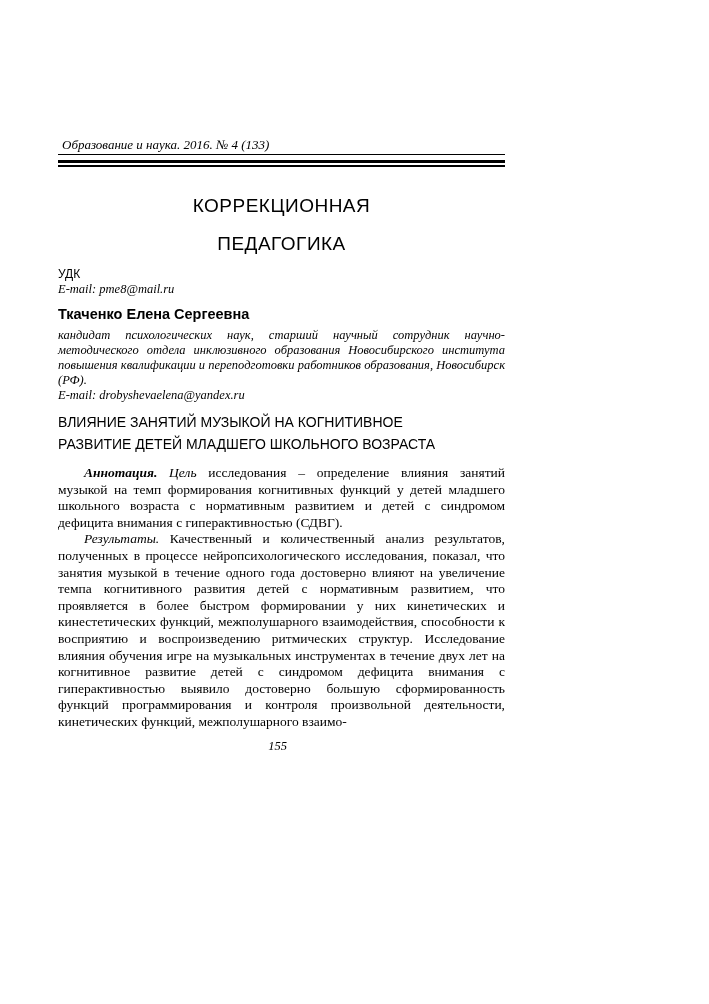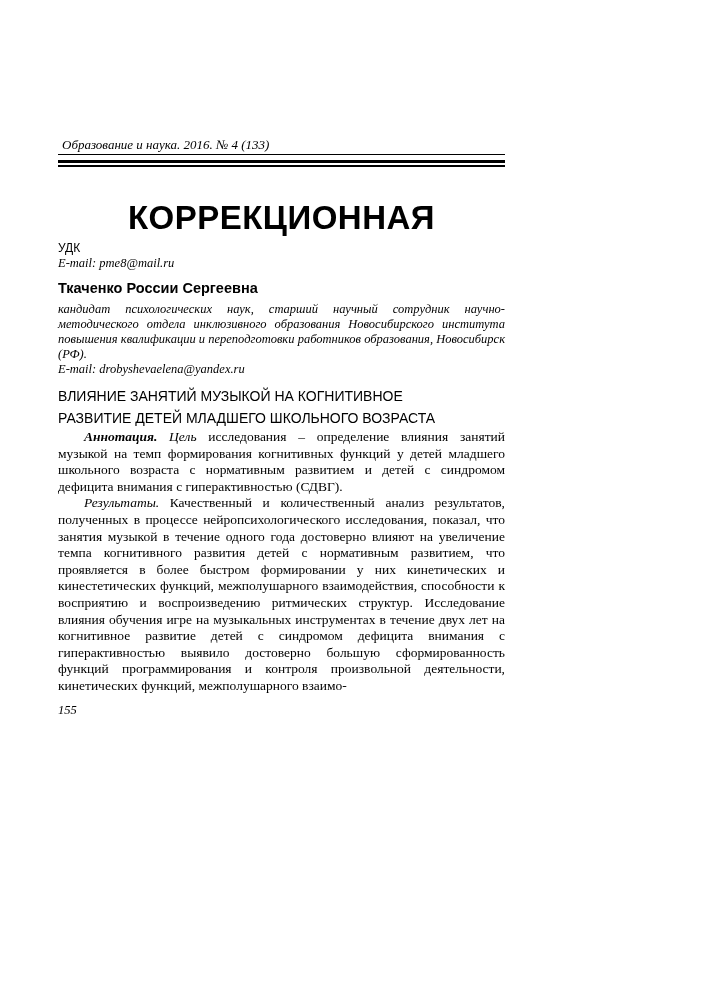--- a/index.html
+++ b/index.html
@@ -24,24 +24,24 @@
     font-style: italic;
     font-size: 13px;
     line-height: 16px;
     padding-left: 4px;
   }
   .rule-thin   { height: 1px;  background: #000; margin-top: 1px; }
   .rule-thick  { height: 3px;  background: #000; margin-top: 5px; }
   .rule-thick2 { height: 2px;  background: #000; margin-top: 2px; }
 
   .section-title {
-    margin: 32px 0 0 0;
+    margin: 20px 0 0 0;
     font-family: "Liberation Sans", sans-serif;
-    font-weight: bold;
-    font-size: 33px;
+    font-weight: normal;
+    font-size: 19px;
     line-height: 38px;
     text-align: center;
     letter-spacing: 0.5px;
   }
   .section-title span { display: block; }
 
   .udk {
     margin-top: 4px;
     font-family: "Liberation Sans", sans-serif;
     font-size: 12px;
@@ -77,52 +77,53 @@
   }
   .article-title span { display: block; }
 
   .abstract p {
     margin: 0;
     font-size: 13.5px;
     line-height: 16.6px;
     text-align: justify;
     text-indent: 26px;
   }
-  .abstract p.first { }
+  .abstract p.first { margin-top: 10px; }
   .lbl-bi { font-weight: bold; font-style: italic; }
   .it     { font-style: italic; }
 
   .page-number {
     margin-top: 8px;
     padding-right: 8px;
     font-style: italic;
     font-size: 12.5px;
-    text-align: left;
+    text-align: center;
   }
 </style>
 </head>
 <body>
 
 <div class="page">
   <div class="content">
 
     <div class="running-head">Образование и наука. 2016. № 4 (133)</div>
     <div class="rule-thin"></div>
     <div class="rule-thick"></div>
     <div class="rule-thick2"></div>
 
     <h1 class="section-title">
       <span>КОРРЕКЦИОННАЯ</span>
+      <span>ПЕДАГОГИКА</span>
     </h1>
 
     <div class="udk">УДК</div>
 
     <p class="author-email">E-mail: pme8@mail.ru</p>
 
-    <div class="author-name second">Ткаченко России Сергеевна</div>
+    <div class="author-name second">Ткаченко Елена Сергеевна</div>
     <p class="author-bio">кандидат психологических наук, старший научный сотрудник научно-методического отдела инклюзивного образования Новосибирского института повышения квалификации и переподготовки работников образования, Новосибирск (РФ).</p>
     <p class="author-email">E-mail: drobyshevaelena@yandex.ru</p>
 
     <h2 class="article-title">
       <span>ВЛИЯНИЕ ЗАНЯТИЙ МУЗЫКОЙ НА КОГНИТИВНОЕ</span>
       <span>РАЗВИТИЕ ДЕТЕЙ МЛАДШЕГО ШКОЛЬНОГО ВОЗРАСТА</span>
     </h2>
 
     <div class="abstract">
       <p class="first">

